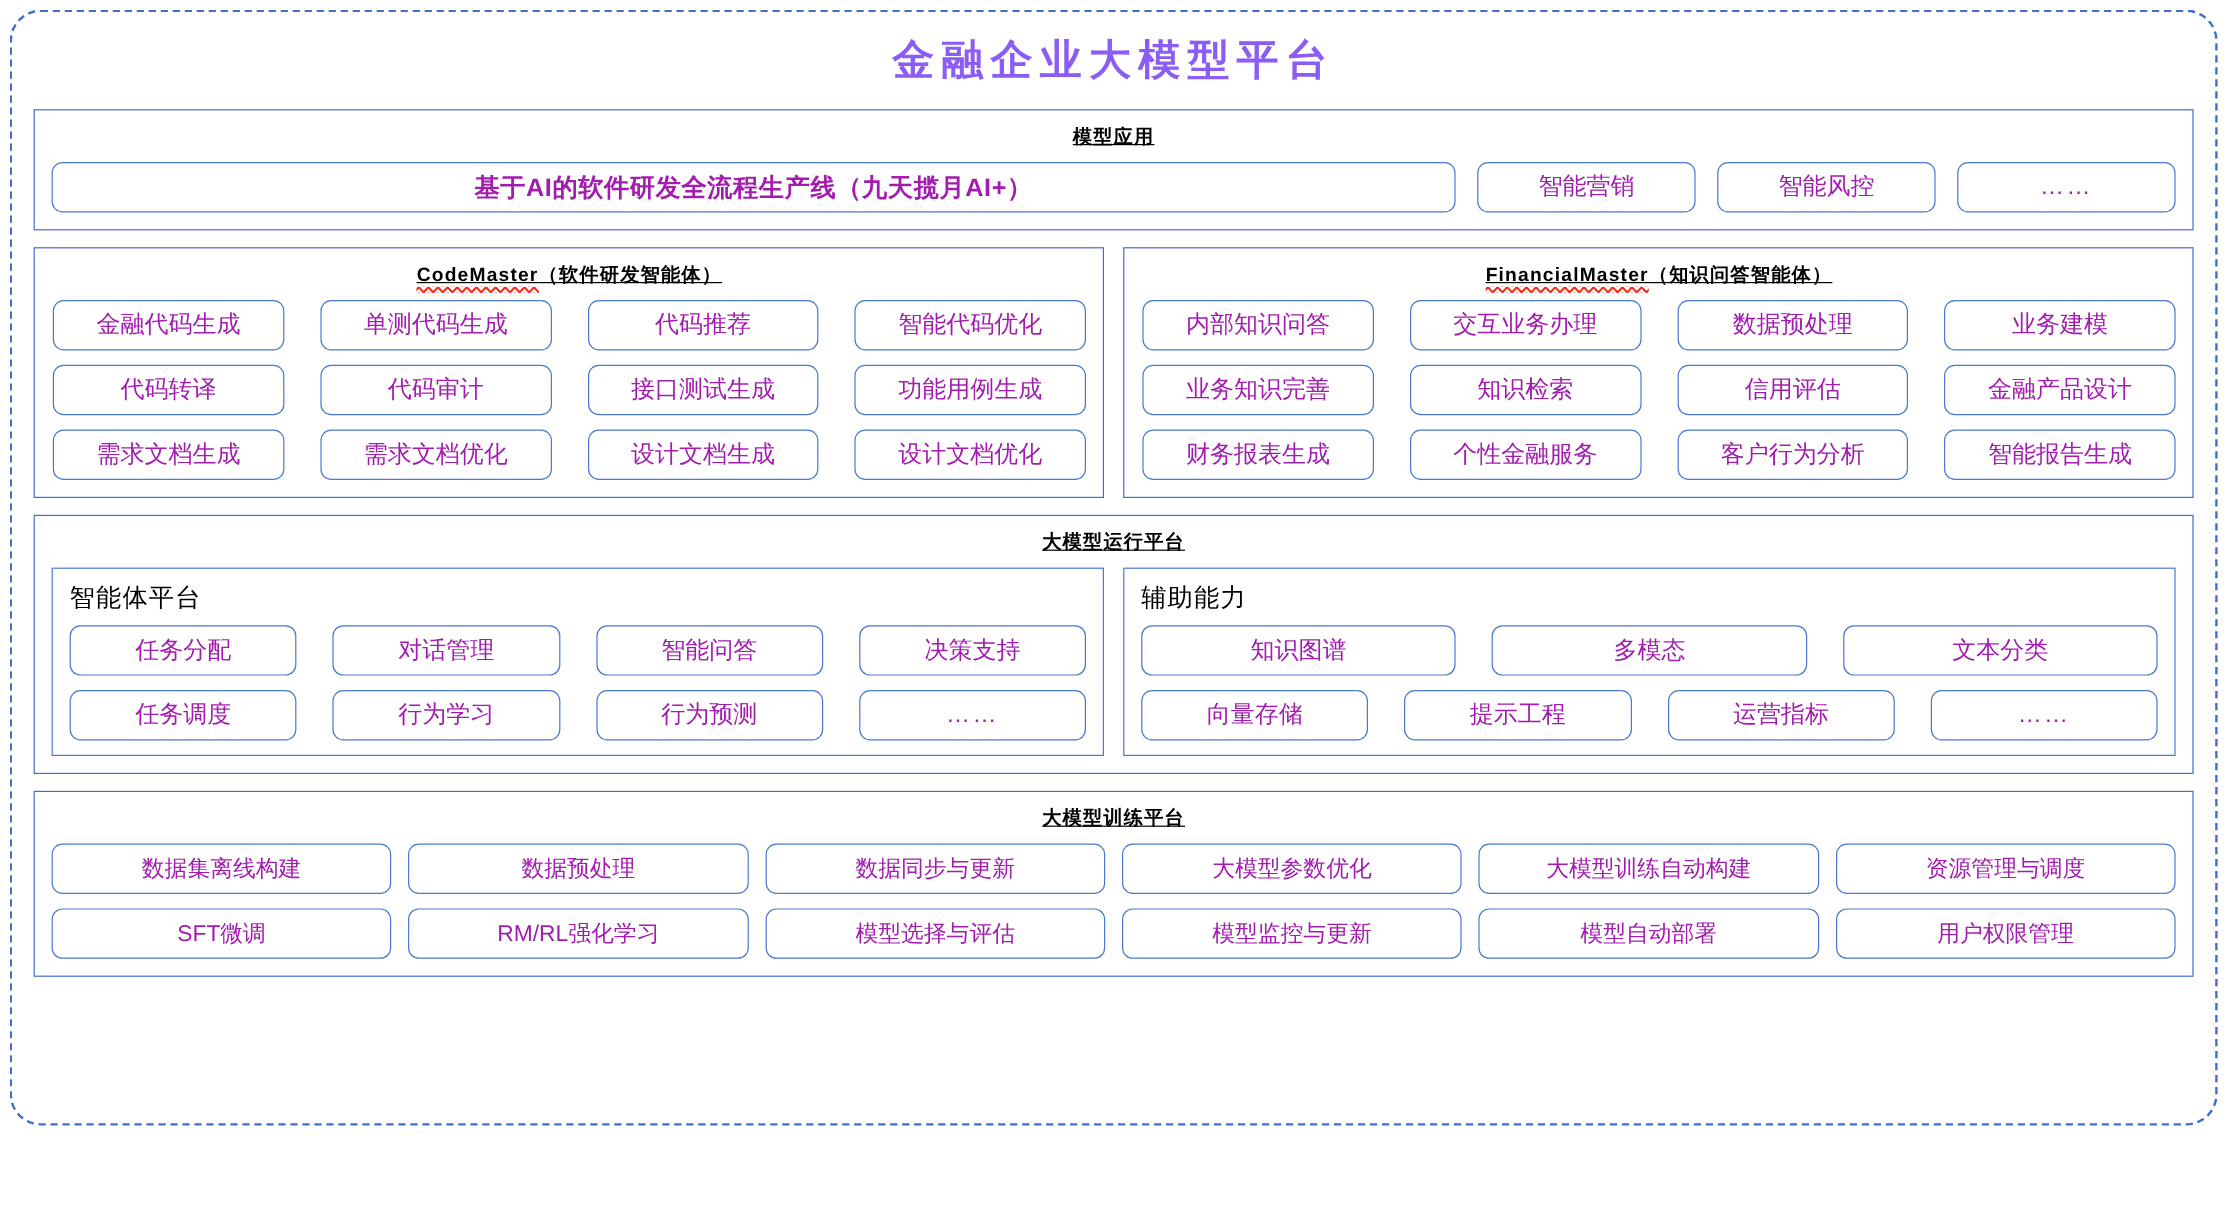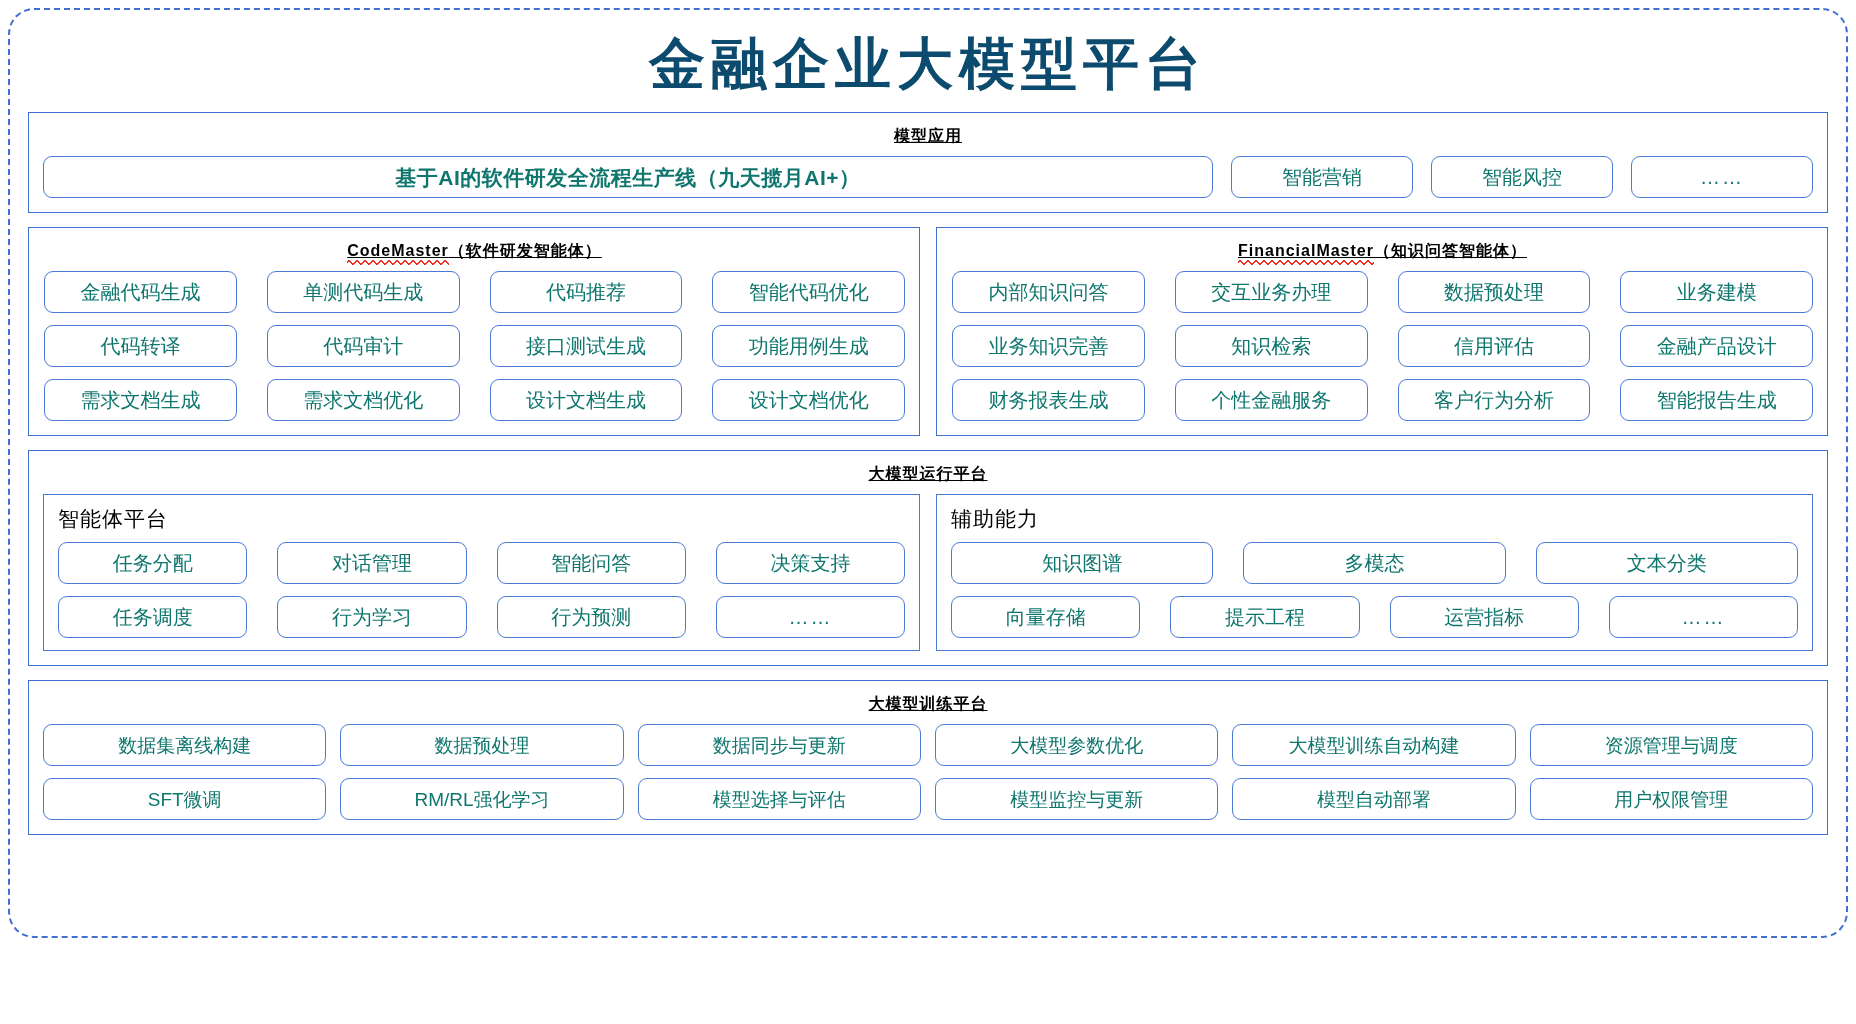--- a/index.html
+++ b/index.html
@@ -32,28 +32,28 @@
     box-sizing: border-box;
     border: 2px dashed #3f6fd1;
     border-radius: 26px;
     background: #ffffff;
     padding: 0 18px;
   }
 
   
   .main-title {
     text-align: center;
-    font-family: Liberation Sans, sans-serif;
-    font-size: 56px;
+    font-family: Liberation Mono, monospace;
+    font-size: 35px;
     font-weight: 700;
     letter-spacing: 6px;
     line-height: 1;
     padding-top: 26px;
     padding-bottom: 20px;
-    color: #0c4a6e;
+    color: #8b5cf6;
   }
 
   
   .section {
     box-sizing: border-box;
     border: 1.6px solid #3f6fd1;
     background: #ffffff;
     padding: 10px 14px 14px 14px;
     margin-bottom: 14px;
   }
@@ -90,21 +90,21 @@
     border: 1.6px solid #4a79d4;
     border-radius: 9px;
     background: #ffffff;
     height: 42px;
     display: flex;
     align-items: center;
     justify-content: center;
     font-size: 20px;
     line-height: 1;
     white-space: nowrap;
-    color: #0f766e;
+    color: #a21caf;
   }
   .pill.wide-hero {
     flex: 1 1 auto;
     font-weight: 700;
     font-size: 21px;
     letter-spacing: 0.5px;
   }
   .pill.dots {
     letter-spacing: 2px;
   }

